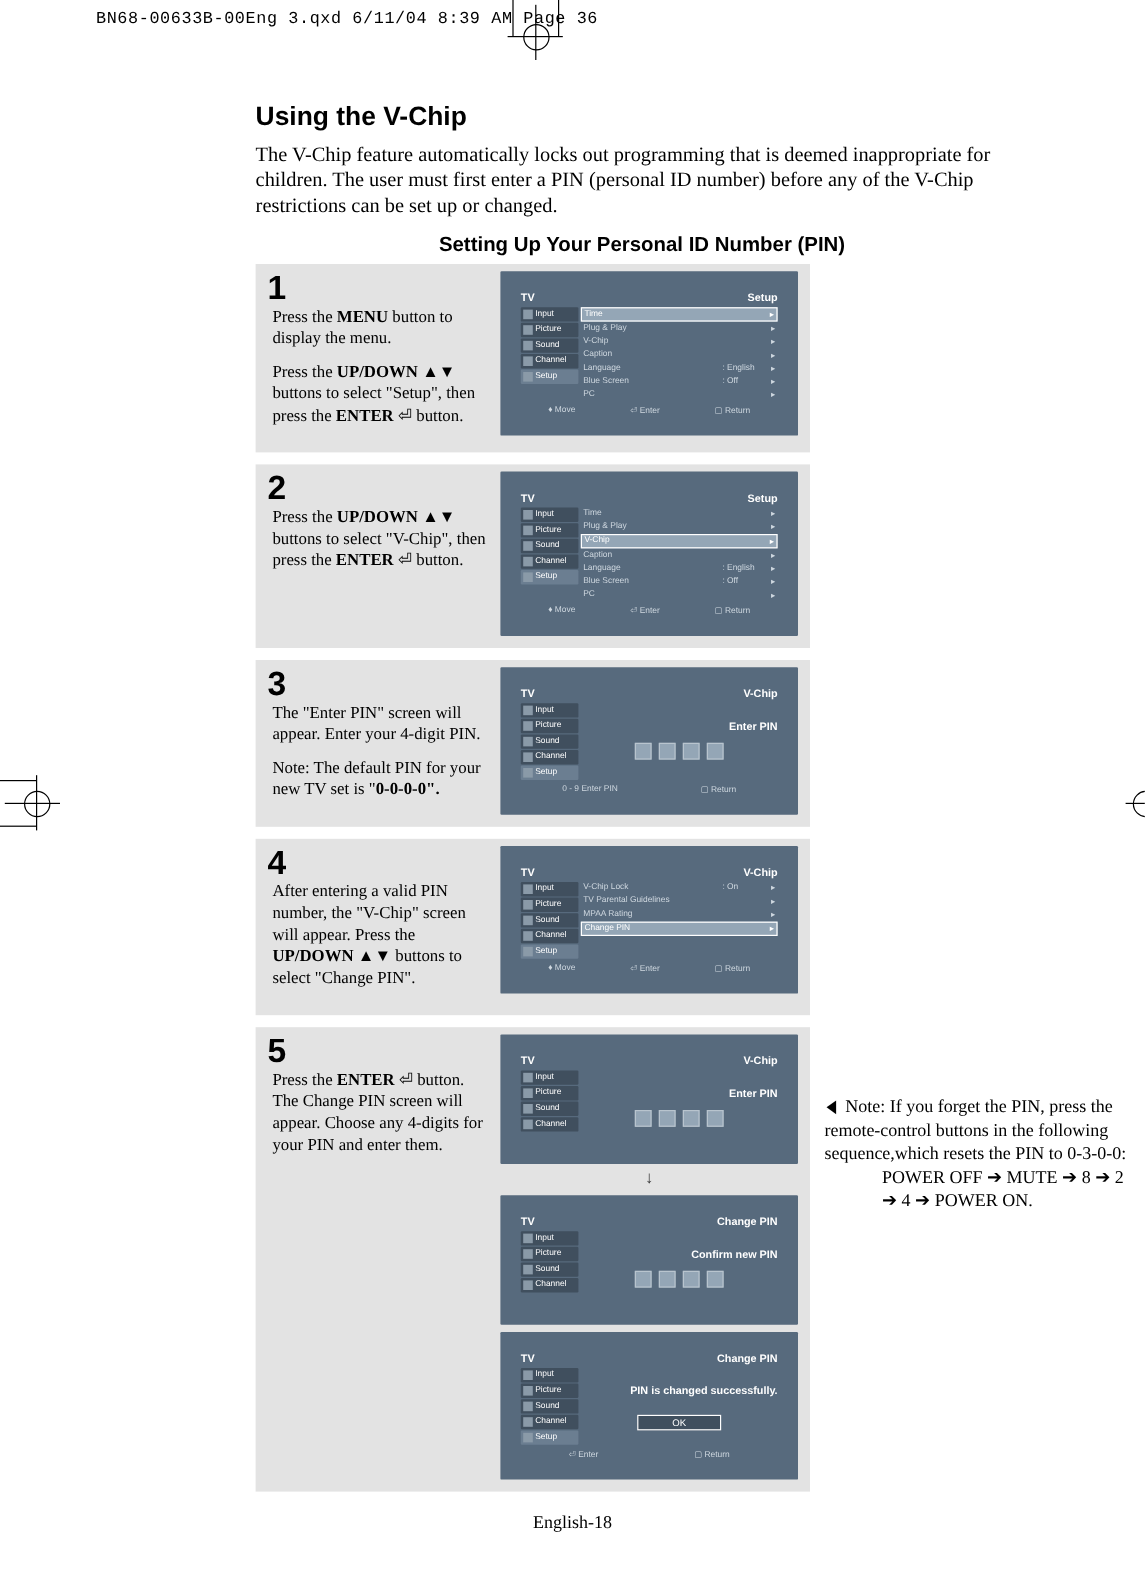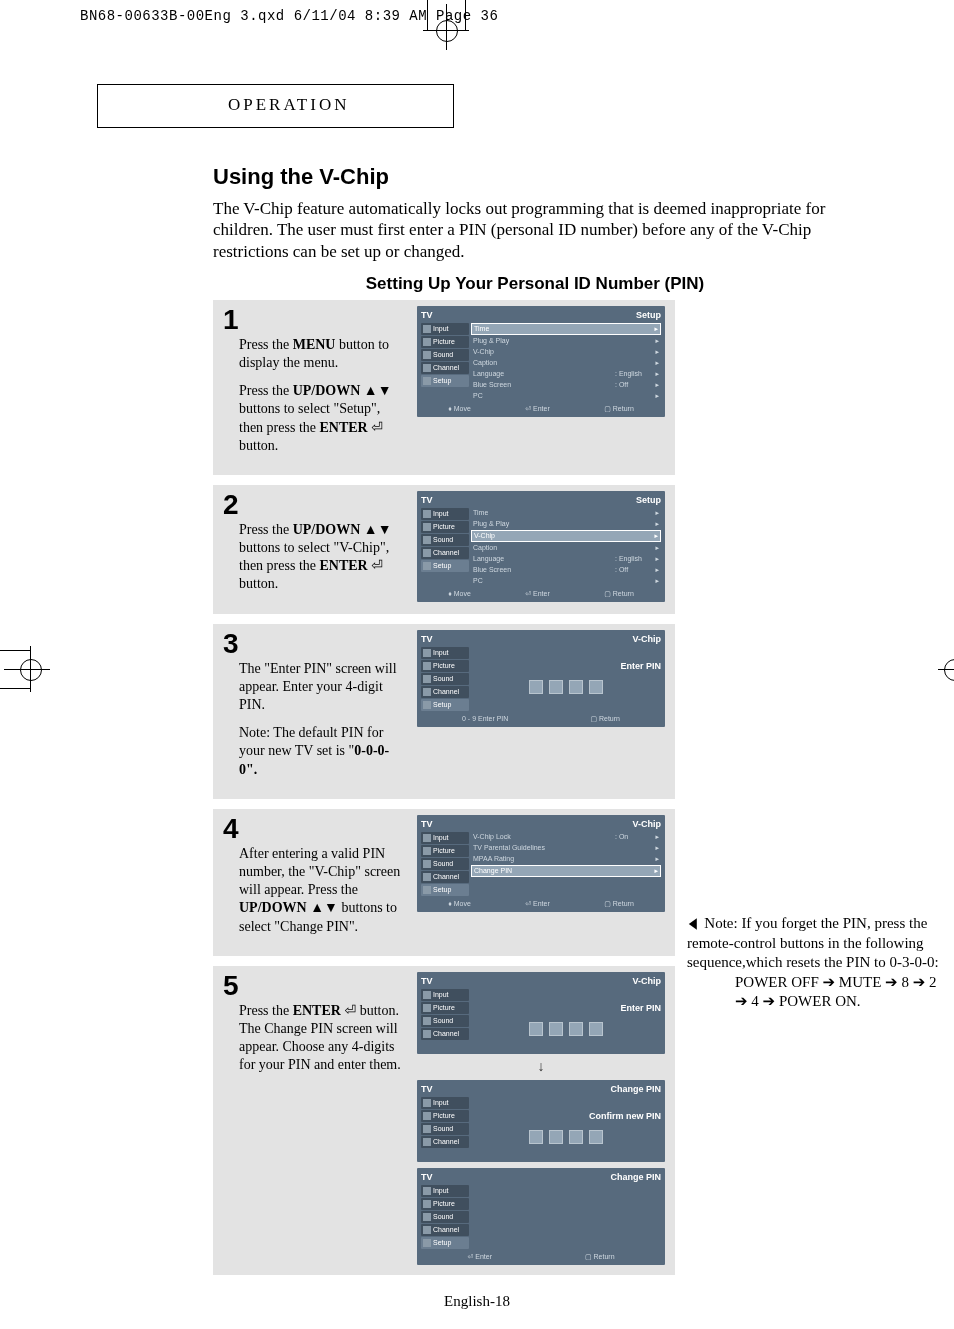--- a/index.html
+++ b/index.html
@@ -113,34 +113,34 @@
     font-family: Arial, Helvetica, sans-serif;
     font-weight: bold;
     font-size: 28px;
     line-height: 1;
     margin-bottom: 2px;
   }
   .step-text {
     font-size: 14px;
     line-height: 1.3;
   }
-  .step-text p { margin: 0 0 10px 16px; }
+  .step-text p { margin: 0 0 10px 4px; }
   .step-text b { font-weight: bold; }
   .osd-col {
     flex: 1;
     display: flex;
     flex-direction: column;
     gap: 6px;
   }
   .osd {
     background: #576a7d;
     color: #fff;
     font-family: Arial, Helvetica, sans-serif;
     font-size: 8px;
-    padding: 4px;
+    padding: 17px;
     border-radius: 1px;
   }
   .osd-head {
     display: flex;
     justify-content: space-between;
     font-weight: bold;
     font-size: 9px;
     margin-bottom: 3px;
   }
   .osd-body {
@@ -263,23 +263,20 @@
     <div class="ch"></div>
     <div class="cv"></div>
 </div>
 <div class="crop-right crop-lr">
   <div class="circ"></div>
     <div class="ch"></div>
 </div>
 
 <div class="page">
 
-  <div class="op-box">
-    <span class="op-label">OPERATION</span>
-  </div>
 
   <h1 class="title">Using the V-Chip</h1>
   <p class="intro">The V-Chip feature automatically locks out programming that is deemed inappropriate for children. The user must first enter a PIN (personal ID number) before any of the V-Chip restrictions can be set up or changed.</p>
   <h2 class="sub">Setting Up Your Personal ID Number (PIN)</h2>
 
   <div id="steps-container">
       <div class="step">
         <div class="step-left">
           <div class="step-num">1</div>
           <div class="step-text">
@@ -665,20 +662,24 @@
                 </div>
                 <div class="osd-tab">
                   <span class="osd-ti"></span>
                   <span>Channel</span>
                 </div>
                 <div class="osd-tab sel">
                   <span class="osd-ti"></span>
                   <span>Setup</span>
                 </div>
               </div>
+              <div class="osd-items">
+                <div class="osd-center-text">PIN is changed successfully.</div>
+                <div class="ok-btn">OK</div>
+              </div>
             </div>
             <div class="osd-foot">
               <span>⏎ Enter</span>
               <span>▢ Return</span>
             </div>
           </div>
         </div>
       </div>
     </div>
 

